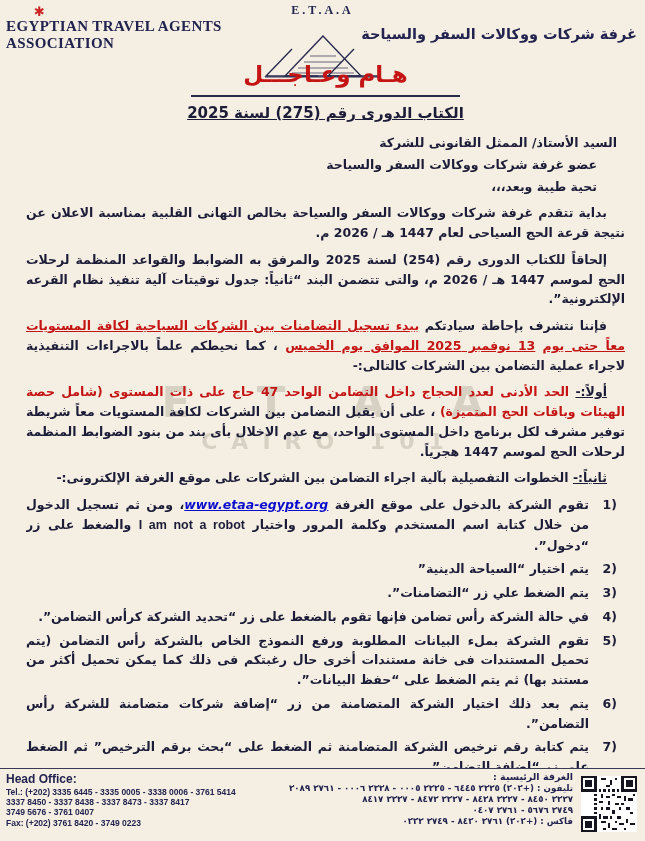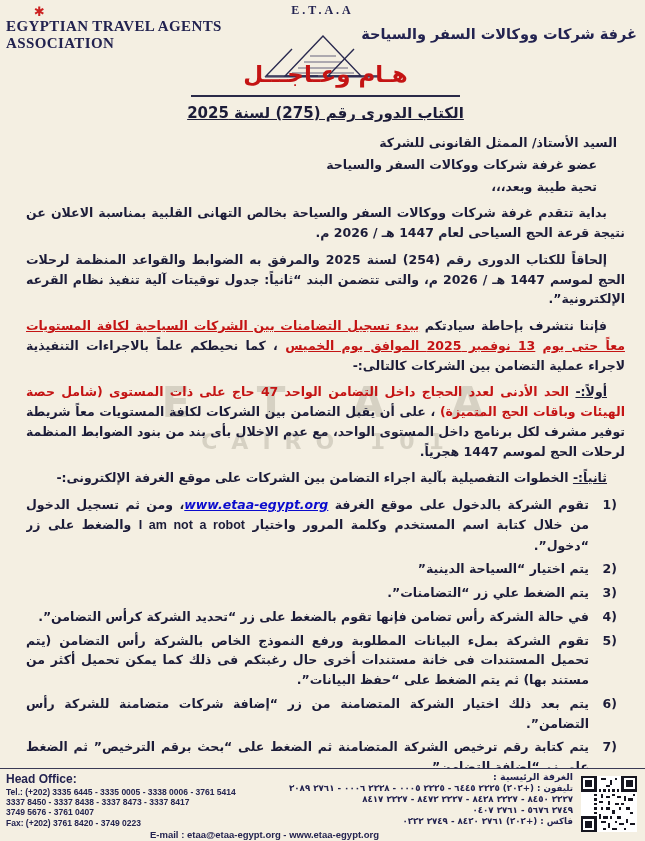--- a/index.html
+++ b/index.html
@@ -220,16 +220,15 @@
           <rect x="12" y="21" width="1" height="2"></rect>
           <rect x="15" y="20" width="1" height="1"></rect>
           <rect x="17" y="21" width="2" height="1"></rect>
         <rect x="20" y="19" width="1" height="2"></rect>
           <rect x="22" y="21" width="2" height="1"></rect>
           <rect x="19" y="23" width="1" height="1"></rect>
           <rect x="14" y="23" width="2" height="1"></rect>
           <rect x="10" y="23" width="1" height="1"></rect>
       </g>
     </svg>
-    <div class="foot-email">E-mail : etaa@etaa-egypt.org - www.etaa-egypt.org</div>
   </footer>
 
 </div>
 
 </body></html>

